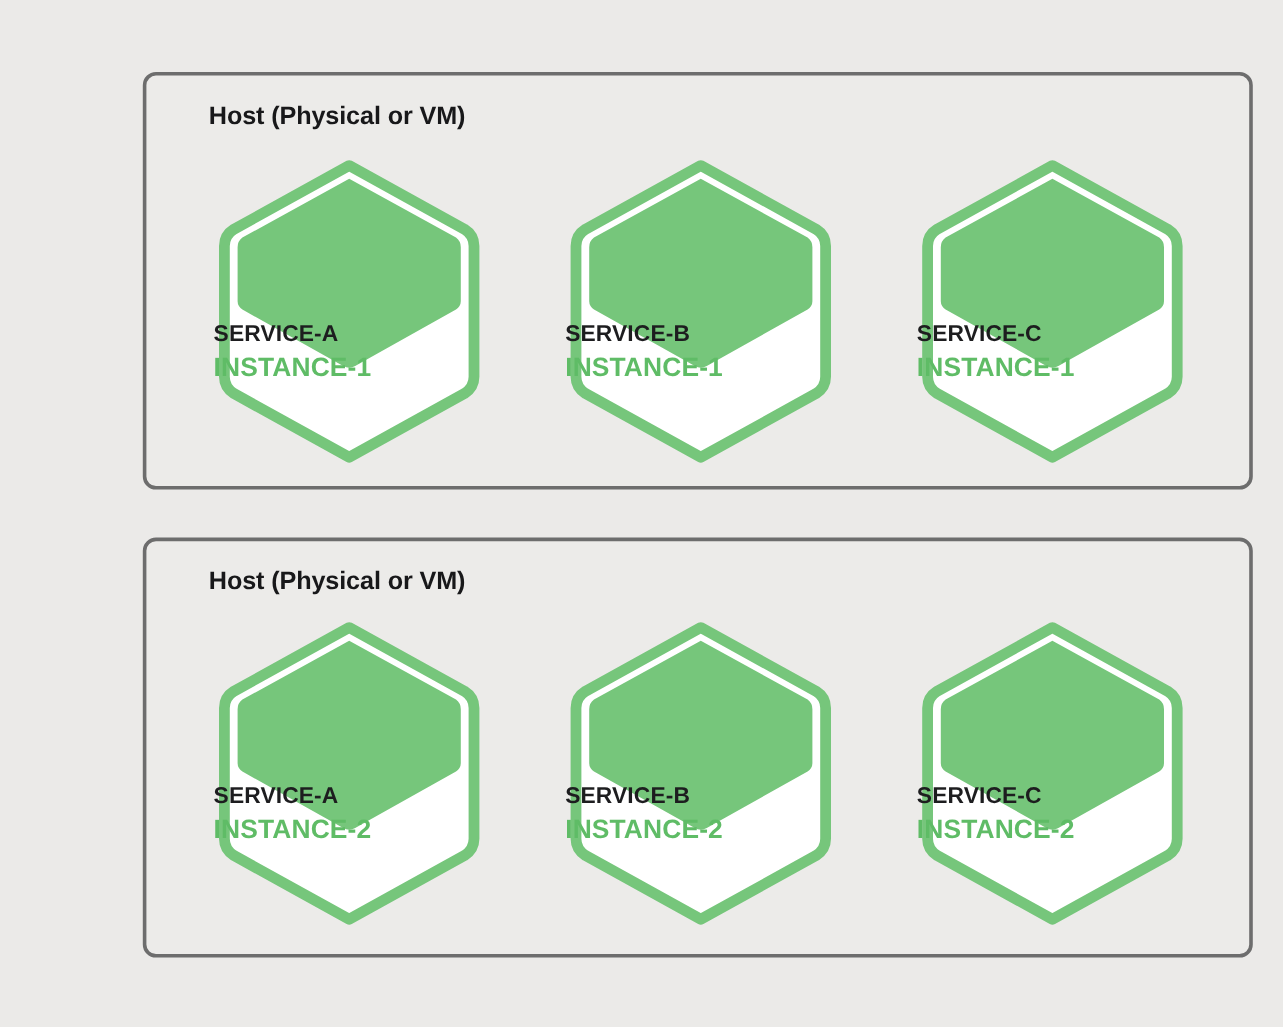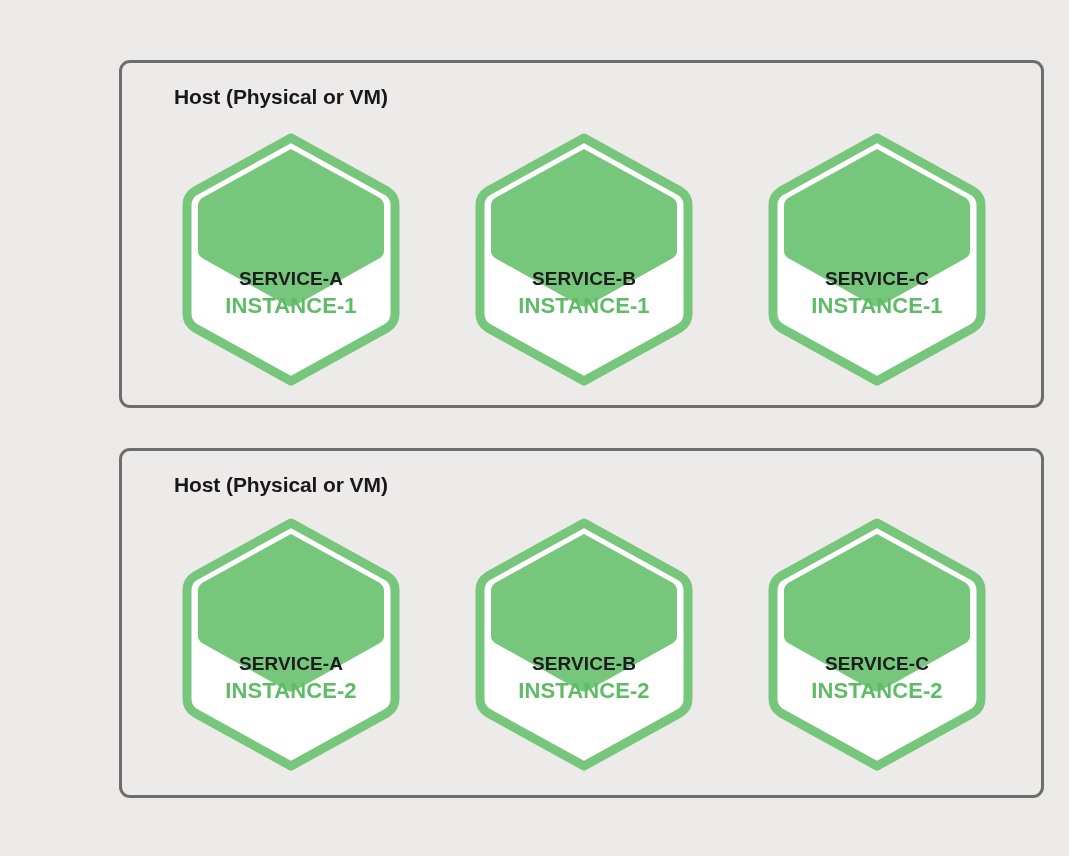--- a/index.html
+++ b/index.html
@@ -69,21 +69,20 @@
     width: 226px;
     height: 253px;
     display: block;
   }
 
   .hex-text {
     position: absolute;
     left: 0;
     width: 226px;
     top: 133px;
-    text-align: center;
     line-height: 1.34;
     pointer-events: none;
   }
 
   .svc-name {
     display: block;
     font-size: 19px;
     font-weight: bold;
     color: #1d1d1f;
     letter-spacing: 0.1px;

